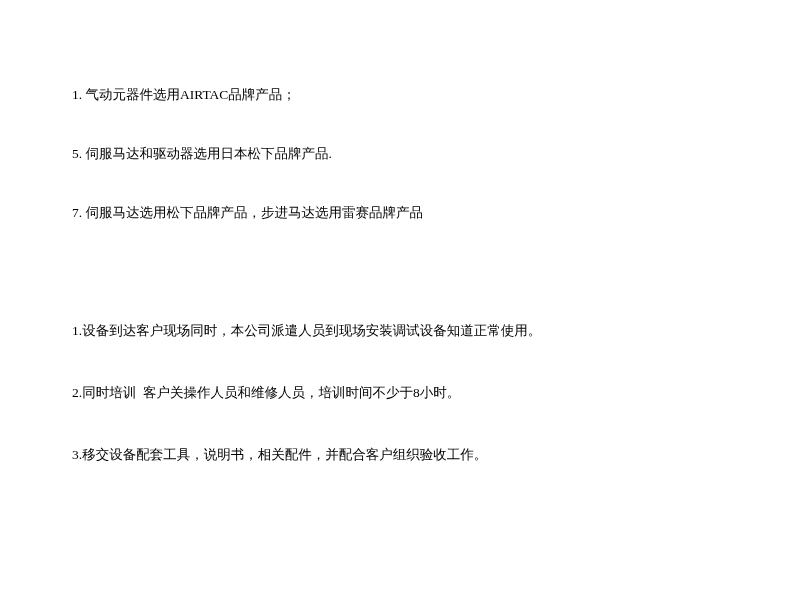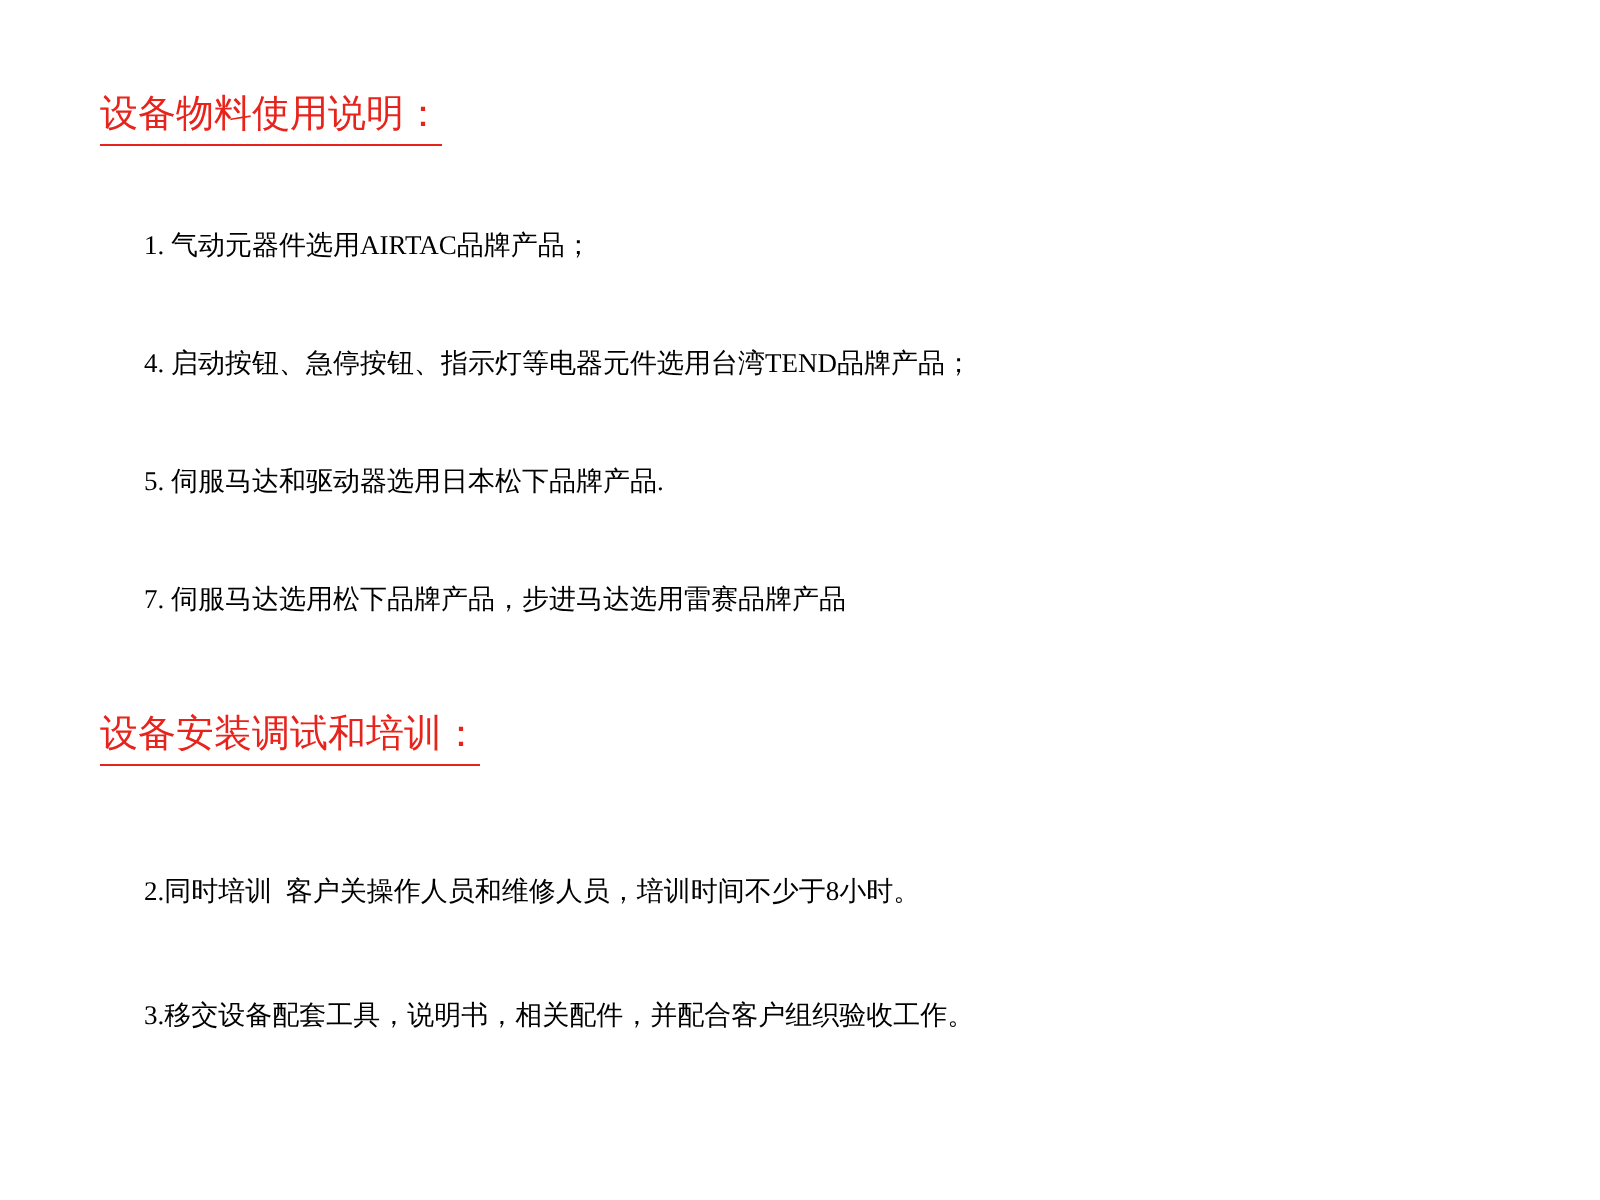--- a/index.html
+++ b/index.html
@@ -79,40 +79,34 @@
     font-size: 13.5px;
     line-height: 1.6;
   }
 </style>
 </head>
 <body>
 
 <div class="page">
 
   <div class="section">
-    <div>
-      <span class="section-title no-underline title-underline-wrap">设备物料使用说明：</span>
-    </div>
     <ul class="list indent-1">
       <li>1. 气动元器件选用AIRTAC品牌产品；</li>
-      <li>4. 启动按钮、急停按钮、指示灯等电器元件选用台湾TEND品牌产品；</li>
       <li>5. 伺服马达和驱动器选用日本松下品牌产品.</li>
       <li>7. 伺服马达选用松下品牌产品，步进马达选用雷赛品牌产品</li>
     </ul>
   </div>
 
   <div class="block-gap-lg"></div>
 
 
   <div class="block-gap-md"></div>
 
   <div class="section">
-    <div>
-      <span class="section-title no-underline title-underline-wrap">设备安装调试和培训：</span>
-    </div>
     <div class="block-gap-sm"></div>
     <ul class="list indent-1 install-list">
+      <li>1.设备到达客户现场同时，本公司派遣人员到现场安装调试设备知道正常使用。</li>
       <li>2.同时培训  客户关操作人员和维修人员，培训时间不少于8小时。</li>
       <li>3.移交设备配套工具，说明书，相关配件，并配合客户组织验收工作。</li>
     </ul>
   </div>
 
 </div>
 
 </body></html>

